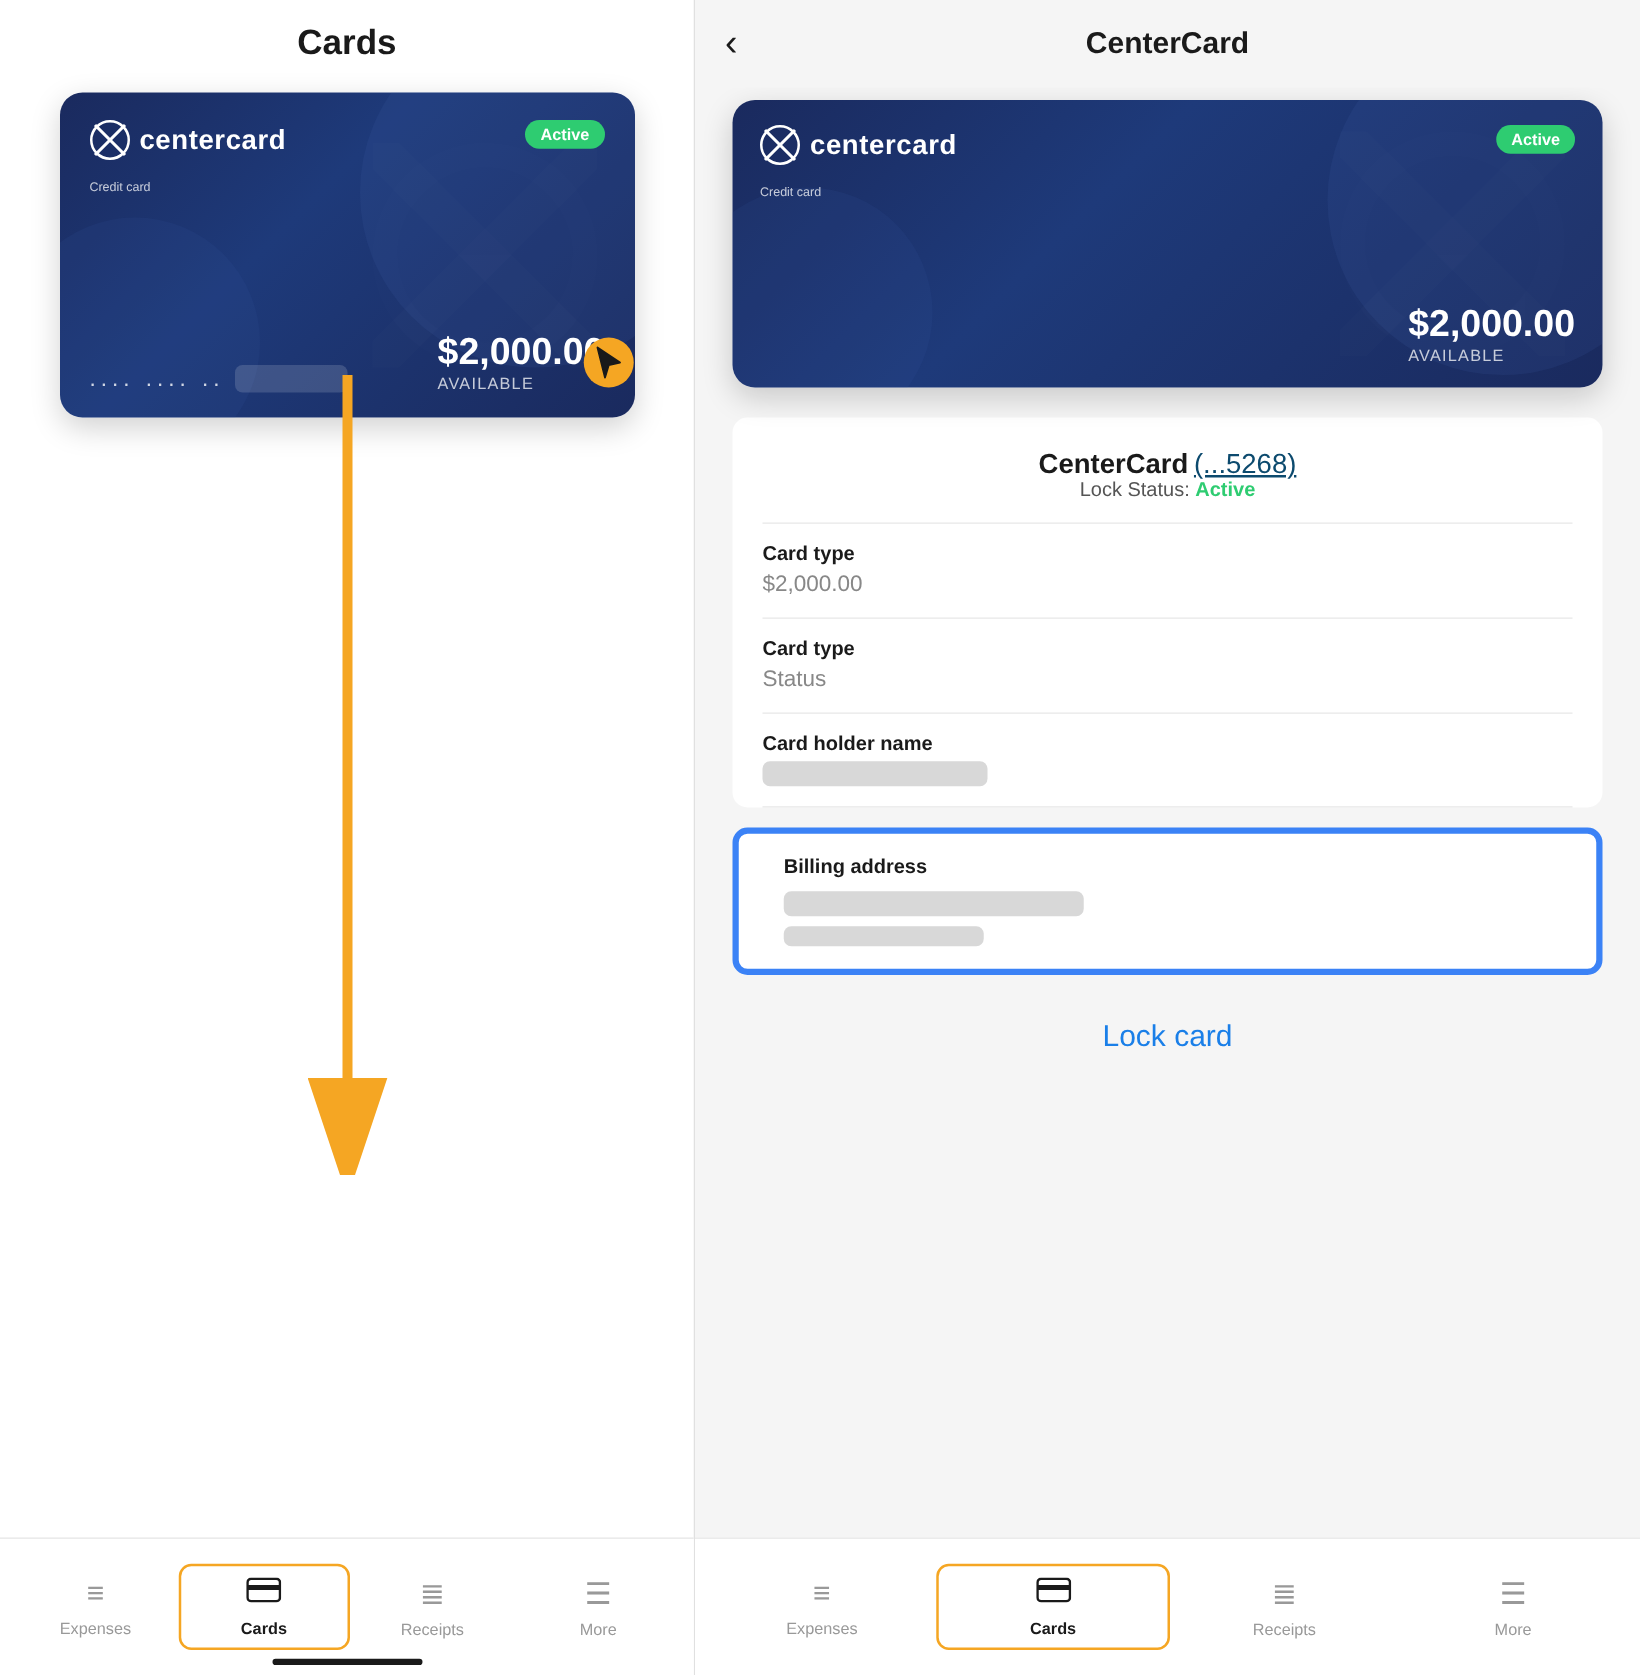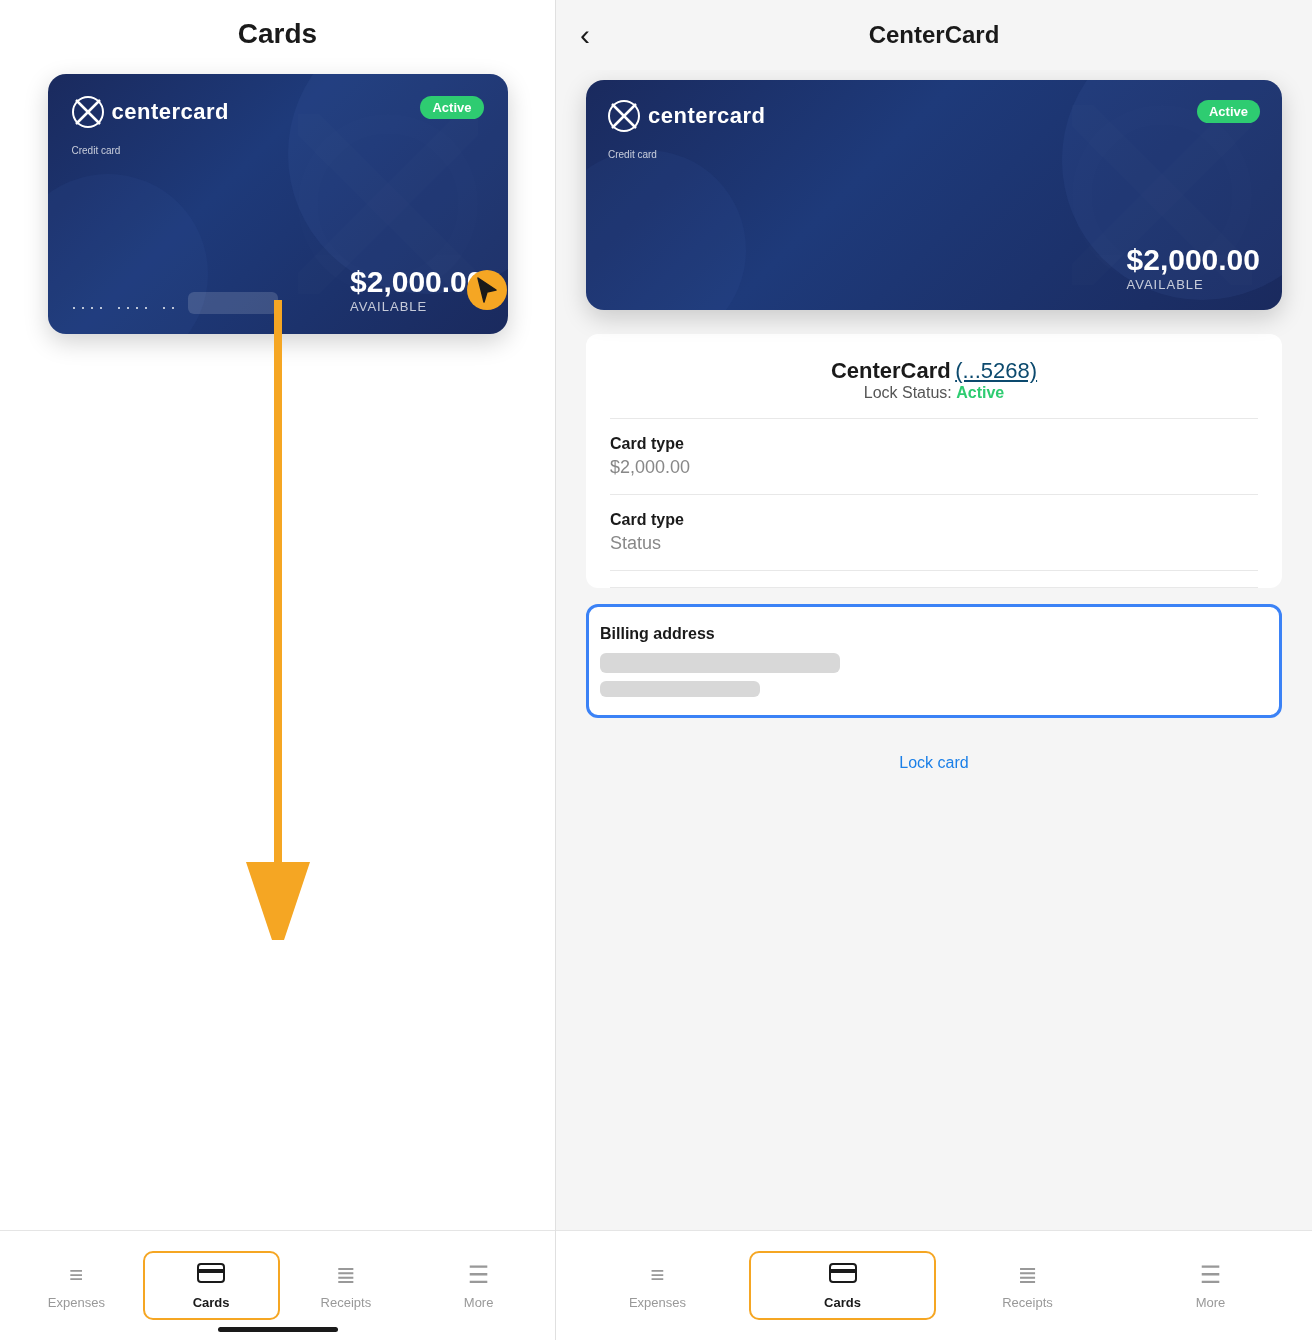--- a/index.html
+++ b/index.html
@@ -351,23 +351,23 @@
       margin-bottom: 4px;
     }
 
     .info-value {
       font-size: 18px;
       color: #888;
     }
 
     
     .billing-address-box {
-      border: 3px solid #3b82f6;
+      border: 5px solid #3b82f6;
       border-radius: 12px;
-      padding: 18px 11px;
+      padding: 18px 36px;
       margin: 0 0 20px 0;
       background: #fff;
     }
 
     .billing-address-label {
       font-size: 16px;
       font-weight: 700;
       color: #1a1a1a;
       margin-bottom: 10px;
     }
@@ -383,21 +383,21 @@
     .blurred-text-sm {
       background: #d8d8d8;
       border-radius: 6px;
       height: 16px;
       width: 160px;
     }
 
     .lock-card-link {
       text-align: center;
       color: #1a7fe8;
-      font-size: 16px;
+      font-size: 24px;
       padding: 16px 0;
       cursor: pointer;
     }
 
     
     .right-bottom-fade {
       position: absolute;
       bottom: 110px;
       left: 0;
       right: 0;
@@ -586,20 +586,24 @@
 
       <div class="divider"></div>
 
       <div class="info-field">
         <div class="info-label">Card type</div>
         <div class="info-value">Status</div>
       </div>
 
       <div class="divider"></div>
 
+      <div class="info-field">
+        <div class="info-label">Card holder name</div>
+        <div class="card-holder-blur"></div>
+      </div>
 
       <div class="divider"></div>
     </div>
 
     <div class="billing-address-box">
       <div class="billing-address-label">Billing address</div>
       <div class="blurred-text"></div>
       <div class="blurred-text-sm"></div>
     </div>
 

